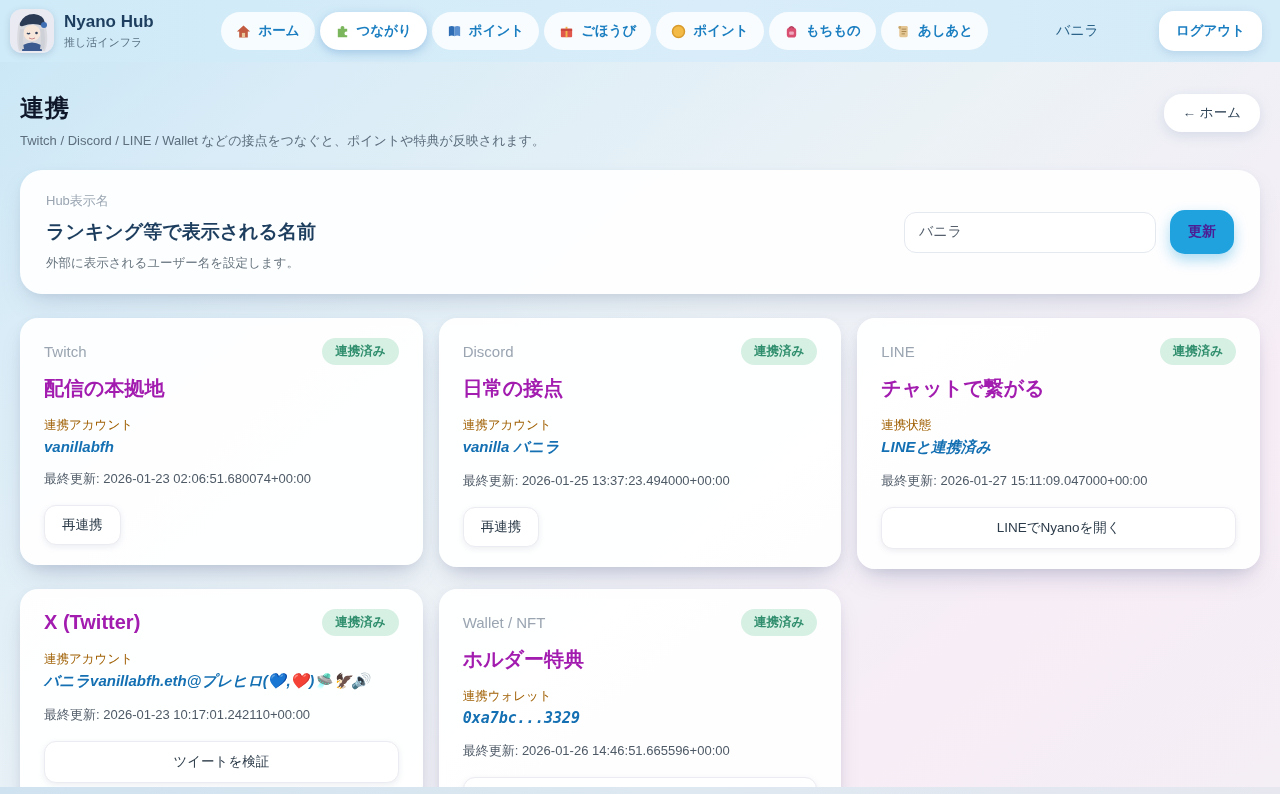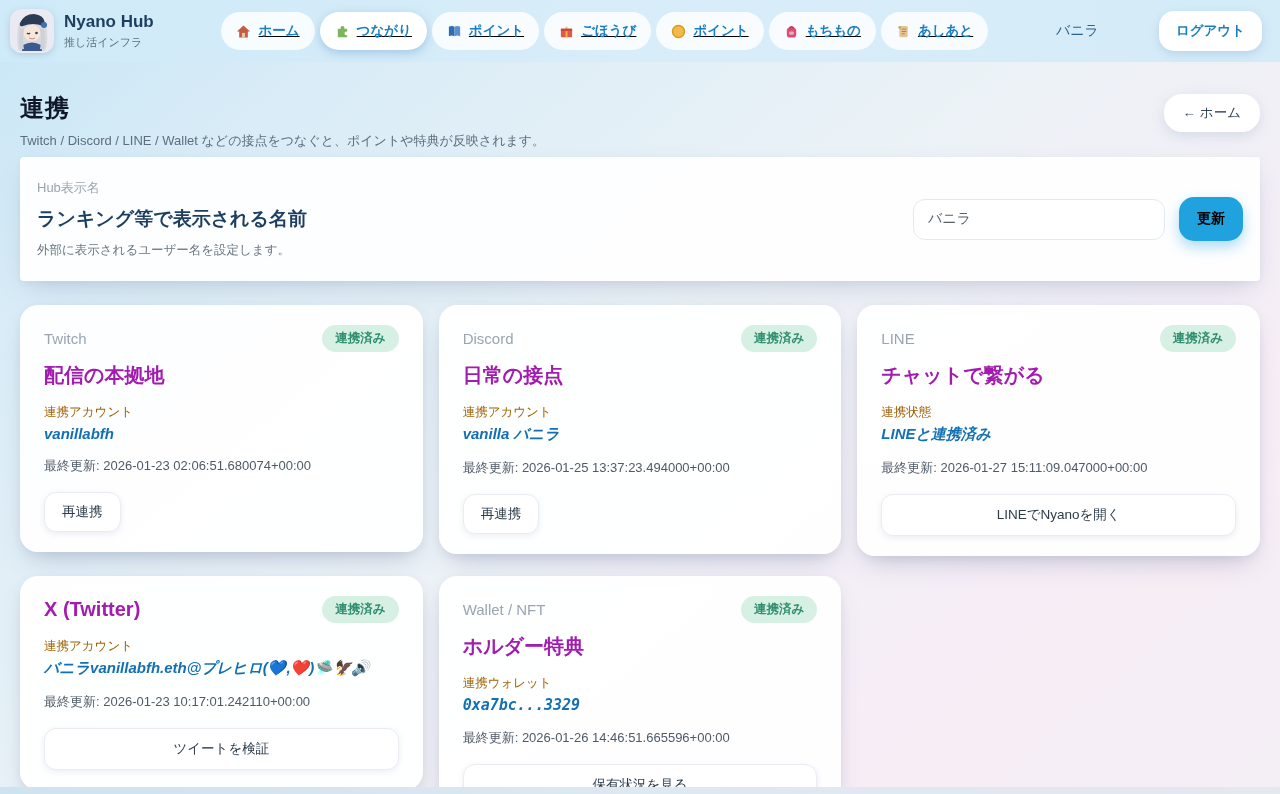--- a/index.html
+++ b/index.html
@@ -12,21 +12,21 @@
   
   header {
     height:62px; display:flex; align-items:center; justify-content:space-between;
     padding:0 18px 0 10px;
     background:linear-gradient(90deg,#cfeaf8,#d8edf9 55%,#d4ebf8);
   }
   .brand { display:flex; align-items:center; gap:10px; cursor:pointer; }
   .avatar { width:44px; height:44px; border-radius:12px; overflow:hidden; box-shadow:0 2px 6px rgba(90,120,150,.25); flex:0 0 auto; }
   .brand-title { font-size:17px; font-weight:bold; color:#1d3e5e; line-height:1.2; }
   .brand-sub { font-size:11px; color:#5a7183; margin-top:2px; }
-  nav { display:flex; align-items:center; gap:5px;text-decoration:underline; }
+  nav { display:flex; align-items:center; gap:5px; }
   .nav-item {
     display:flex; align-items:center; gap:7px; border:none; cursor:pointer;
     background:rgba(255,255,255,.82); border-radius:999px; padding:10px 15px;
     font-family:inherit; font-size:13.5px; font-weight:bold; color:#1a7ec1;
   }
   .nav-item.active { background:#ffffff; box-shadow:0 3px 10px rgba(120,170,215,.55); }
   .nav-icon { width:15px; height:15px; display:inline-block; }
   .header-right { display:flex; align-items:center; gap:14px; }
   .username { font-size:14px; color:#2c6389; }
   .logout-btn {
@@ -40,34 +40,34 @@
   .title-row { display:flex; justify-content:space-between; align-items:flex-start; margin-top:30px; }
   h1.page-title { font-size:24px; font-weight:bold; color:#0f172a; letter-spacing:1px; }
   .page-sub { font-size:13px; color:#5d6e7d; margin-top:8px; }
   .back-home {
     border:none; cursor:pointer; background:rgba(255,255,255,.95); border-radius:18px;
     padding:10px 19px; font-family:inherit; font-size:13.5px; color:#33475a;
     box-shadow:0 4px 12px rgba(140,160,190,.25); margin-top:2px;
   }
   
   .hub-card {
-    margin-top:7px; background:rgba(255,255,255,.93); border-radius:4px;
-    padding:22px 17px; display:flex; align-items:center; justify-content:space-between;
+    margin-top:20px; background:rgba(255,255,255,.93); border-radius:22px;
+    padding:22px 26px; display:flex; align-items:center; justify-content:space-between;
     box-shadow:0 12px 26px -8px rgba(100,115,150,.28), 0 2px 6px rgba(120,135,165,.08);
   }
   .label { font-size:13px; color:#9aa5b1; }
   .hub-heading { font-size:19px; font-weight:bold; color:#1d3e5e; margin-top:9px; }
   .hub-desc { font-size:12.5px; color:#68757f; margin-top:10px; }
   .hub-right { display:flex; align-items:center; gap:14px; }
   .name-input {
     width:252px; height:41px; border:1px solid #e4e9ef; border-radius:12px; background:#fff;
     padding:0 14px; font-family:inherit; font-size:14px; color:#55606c; outline:none;
   }
   .primary-btn {
-    border:none; cursor:pointer; background:#1fa2de; color:#000000; font-weight:bold;
+    border:none; cursor:pointer; background:#1fa2de; color:#4c1d95; font-weight:bold;
     font-family:Liberation Mono, monospace; font-size:14px; border-radius:15px; padding:13px 18px;
     box-shadow:0 6px 14px rgba(31,162,222,.38);
   }
   
   .grid { display:grid; grid-template-columns:repeat(3,1fr); gap:20px 16px; margin-top:24px; align-items:start; }
   .card {
     background:rgba(255,255,255,.94); border-radius:18px; padding:20px 24px 20px;
     box-shadow:0 14px 26px -10px rgba(100,110,150,.35), 0 3px 8px rgba(120,130,160,.10);
   }
   .card-top { display:flex; justify-content:space-between; align-items:center; }

